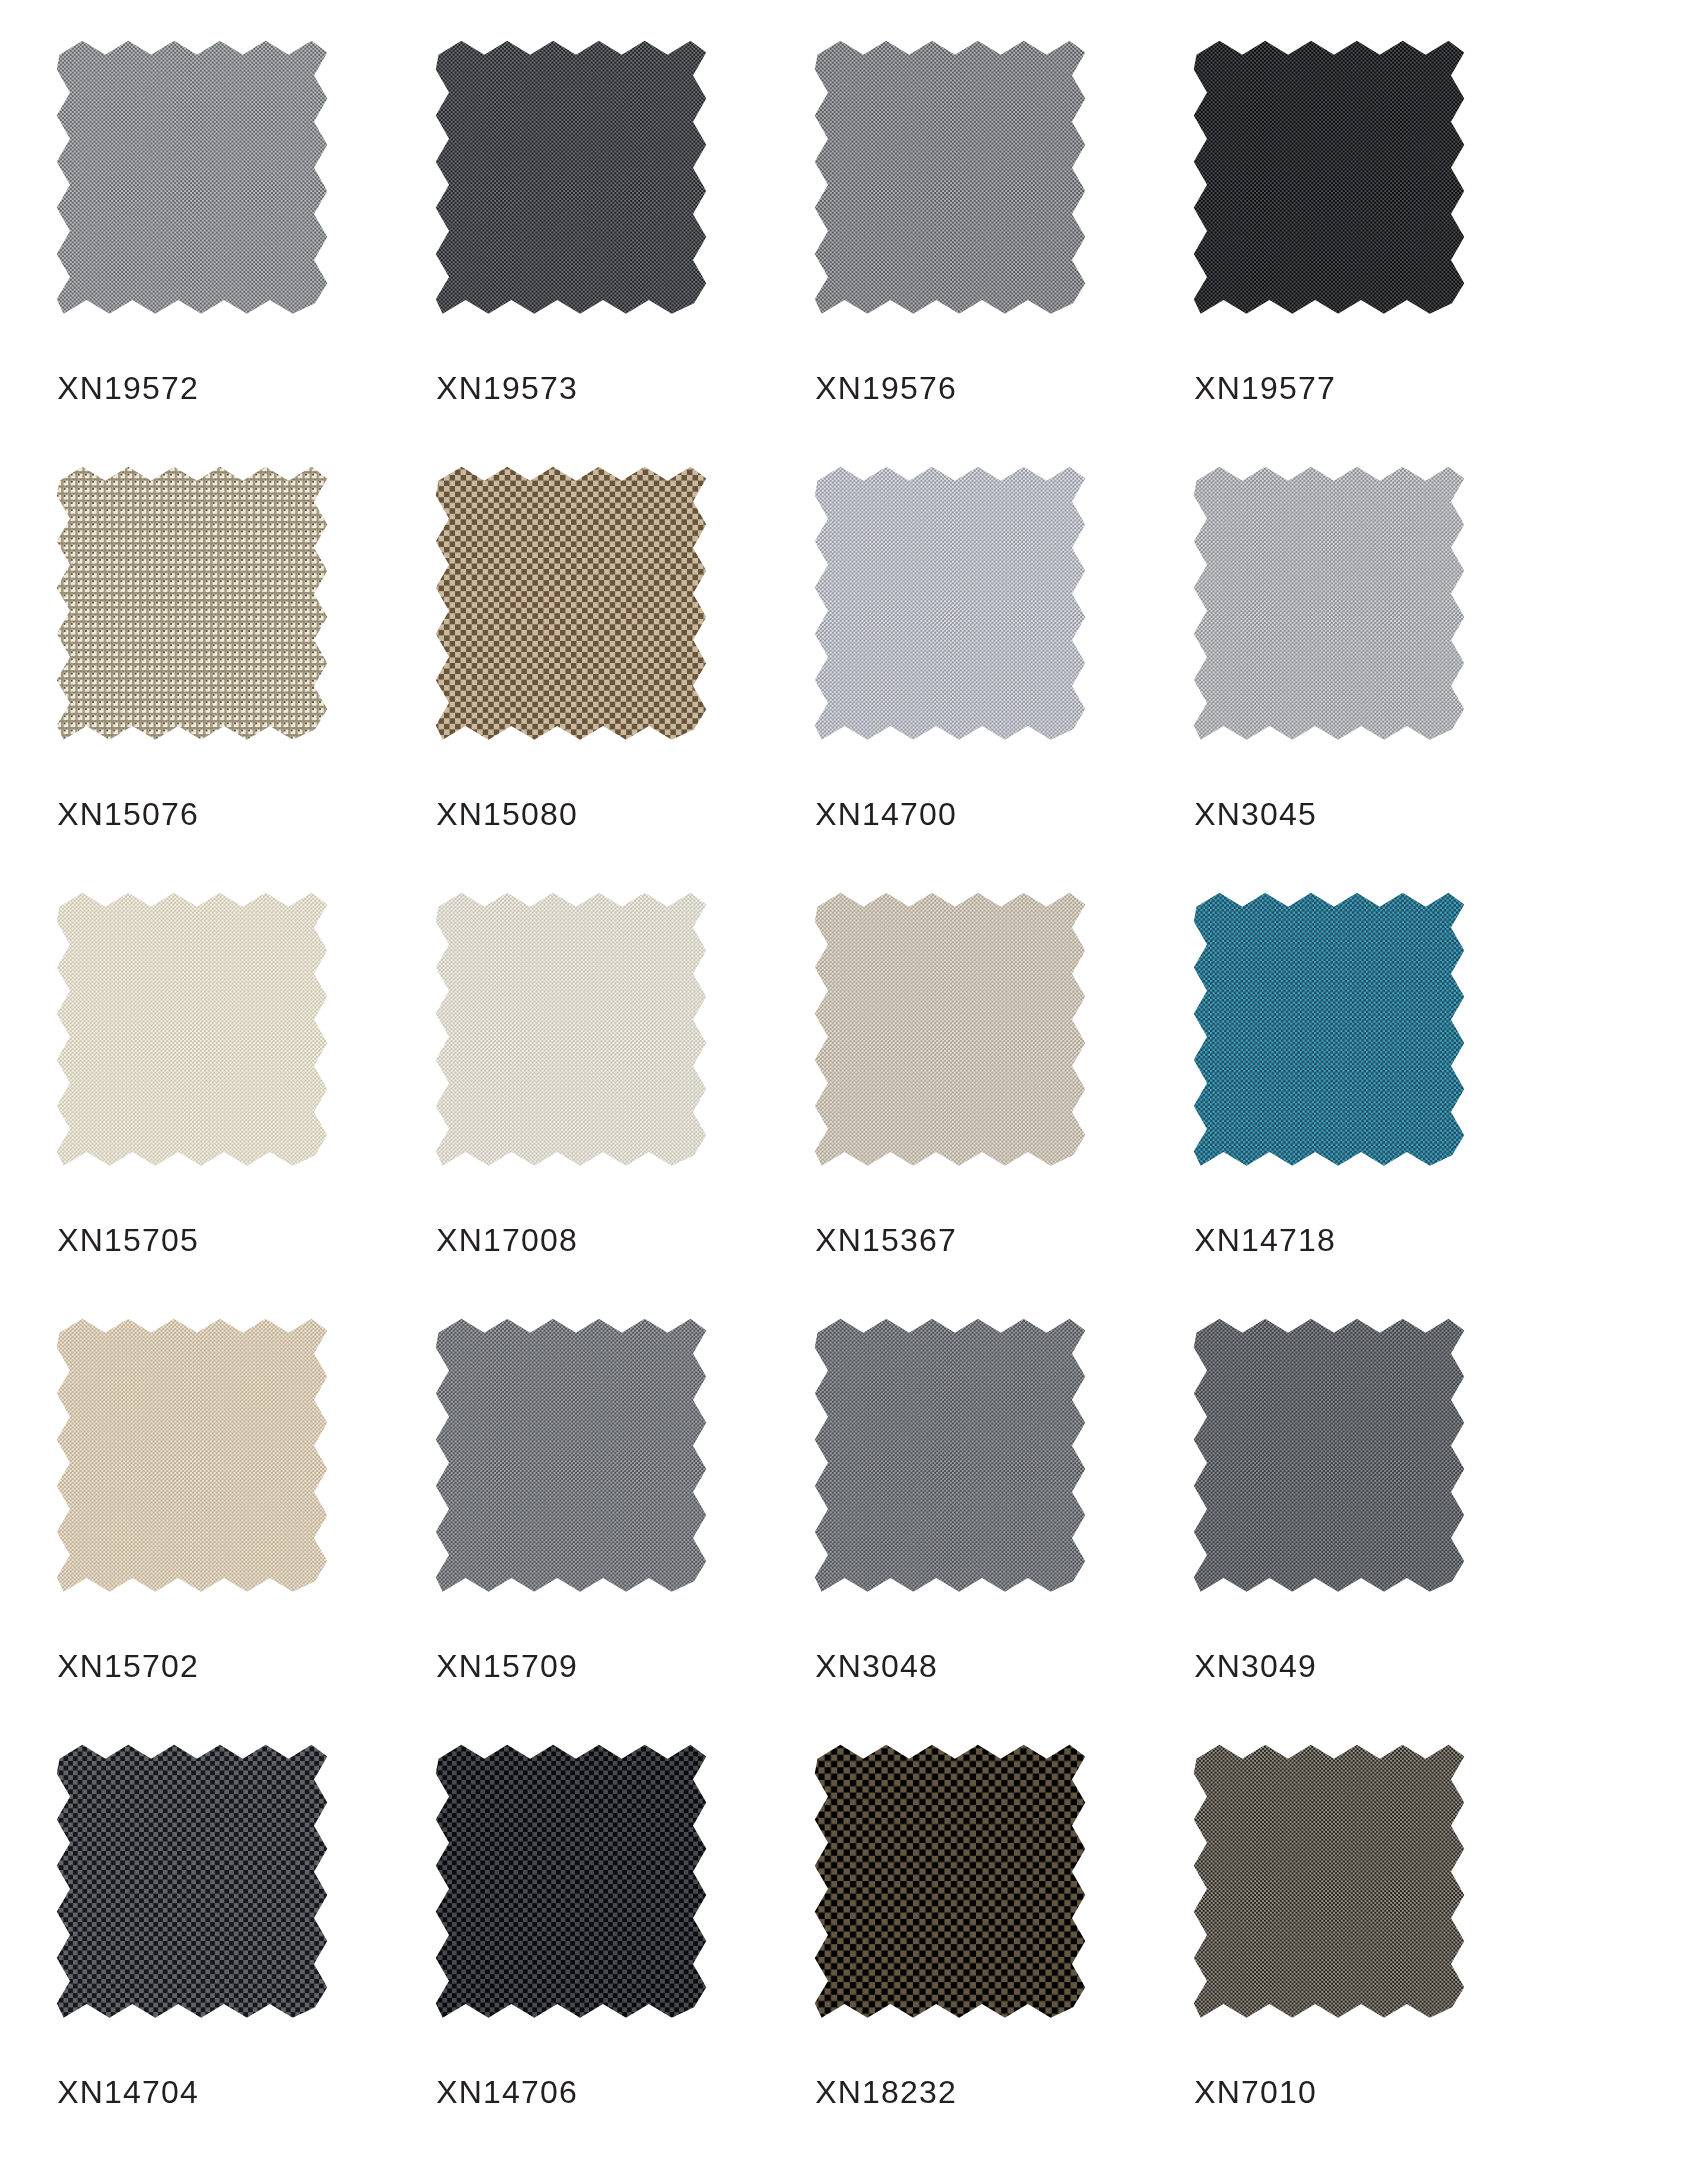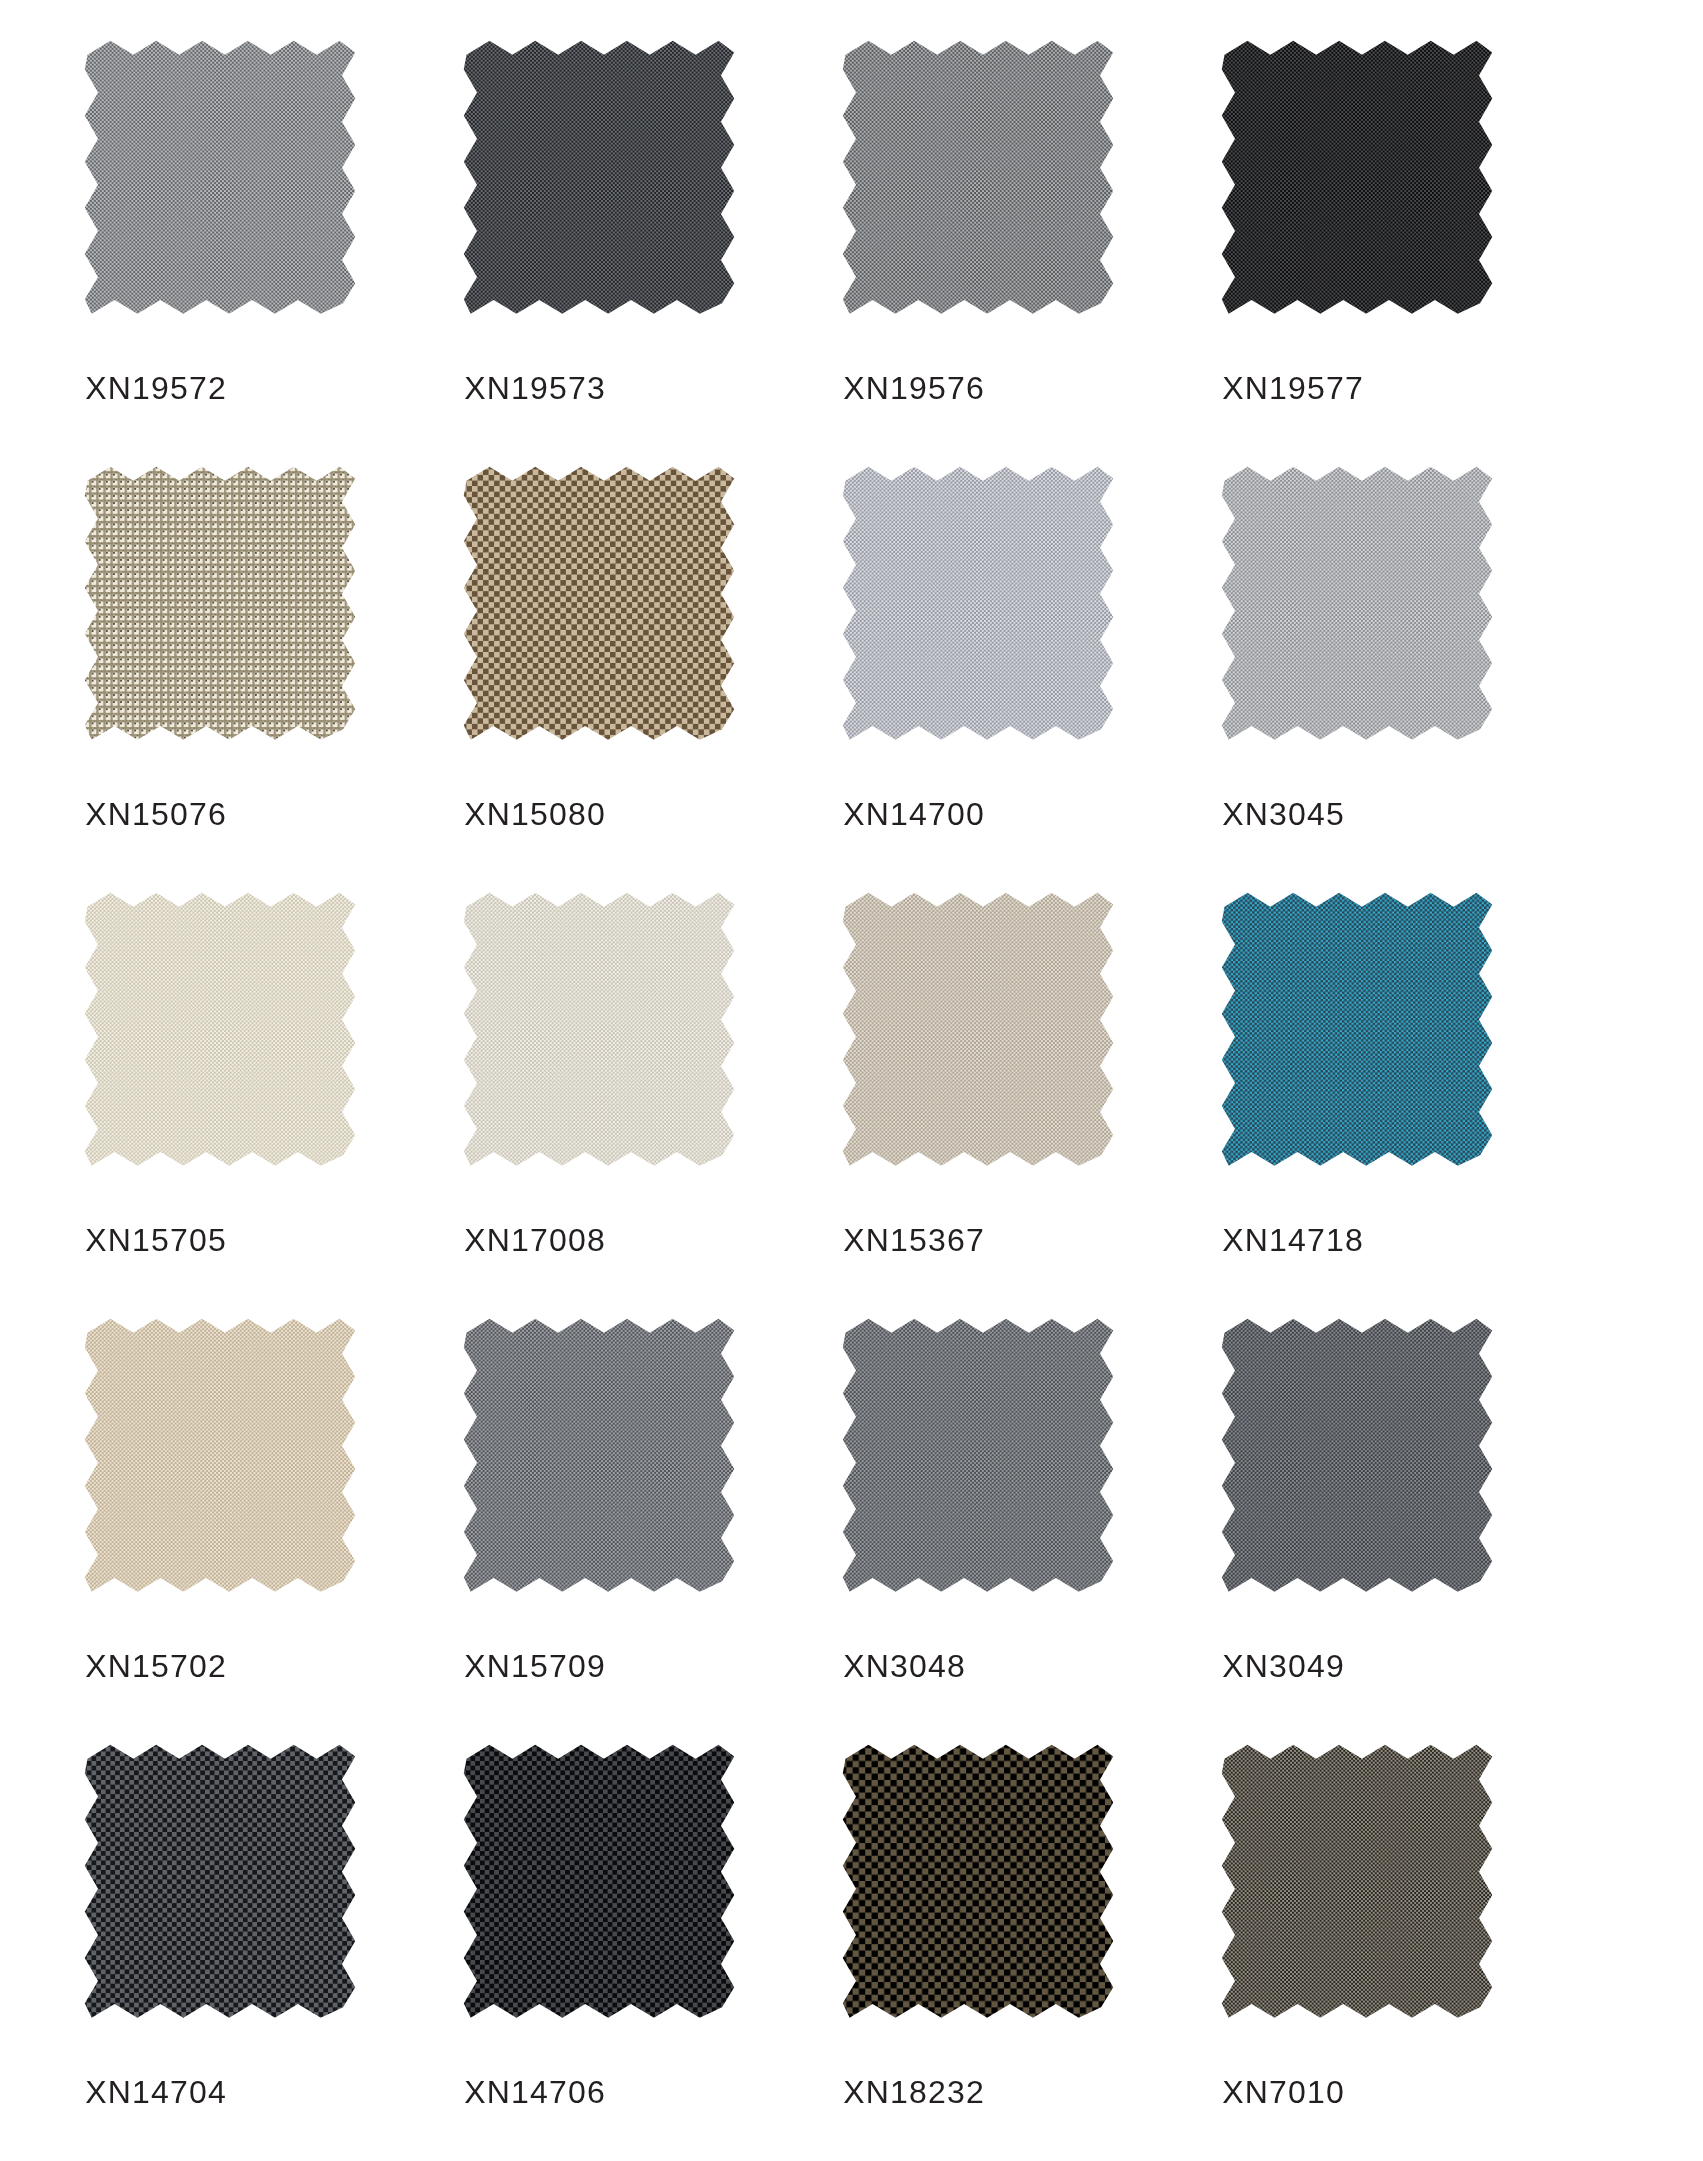--- a/index.html
+++ b/index.html
@@ -14,21 +14,21 @@
     font-family: "Liberation Sans", sans-serif;
     overflow: hidden;
   }
 
   #sheet {
     position: relative;
     width: 1704px;
     height: 2026px;
     background: #ffffff;
     box-sizing: border-box;
-    padding: 38px 103px 0 82px;
+    padding: 38px 103px 0 54px;
   }
 
   #swatch-grid {
     display: grid;
     grid-template-columns: repeat(4, 276px);
     grid-template-rows: repeat(5, 426px);
     column-gap: 103px;
     row-gap: 0px;
   }
 

